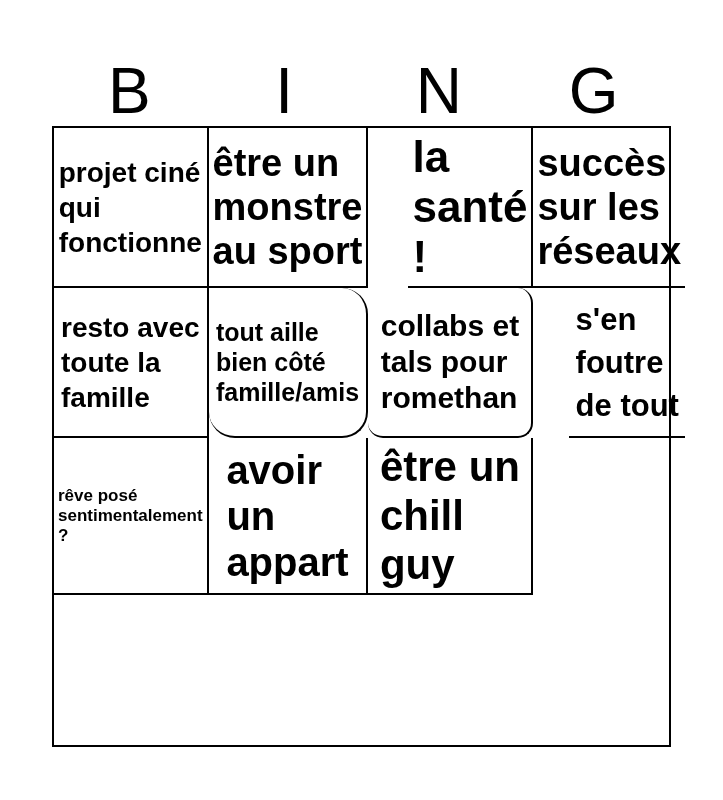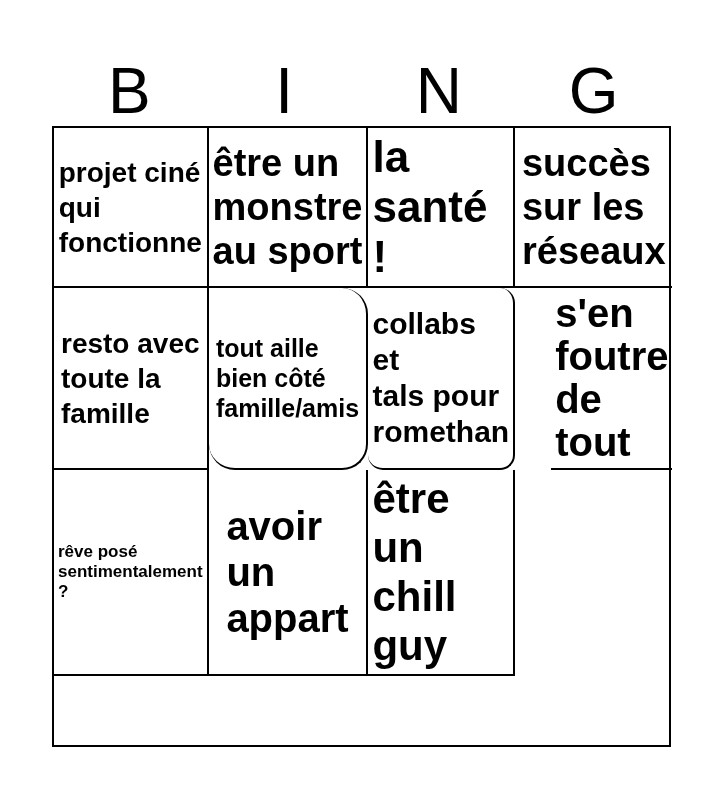--- a/index.html
+++ b/index.html
@@ -62,25 +62,25 @@
     font-weight: bold;
   }
   .cell:nth-child(4n) { border-right: none; }
   .cell:nth-child(n+13) { border-bottom: none; }
 
   .s17 { font-size: 17px; line-height: 20px; }
   .s25 { font-size: 25px; line-height: 30px; border-radius: 26px; }
   .s28 { font-size: 28px; line-height: 35px; }
   .s30 { font-size: 30px; line-height: 36px; border-radius: 15px; }
   .s32 { font-size: 32px; line-height: 37px; }
-  .s36 { font-size: 40px; line-height: 43px; margin-left: 36px; }
+  .s36 { font-size: 31px; line-height: 43px; margin-left: 36px; }
   .s38 { font-size: 38px; line-height: 44px; }
   .s40 { font-size: 40px; line-height: 46px; }
   .s42 { font-size: 42px; line-height: 49px; }
-  .s44 { font-size: 44px; line-height: 50px; }
+  .s44 { font-size: 44px; line-height: 50px; margin-left: 40px; }
   .s46 { font-size: 46px; line-height: 52px; }
 </style>
 </head>
 <body>
 
 <div class="page">
 
   <div class="header-row">
     <div class="letter">B</div>
     <div class="letter">I</div>

